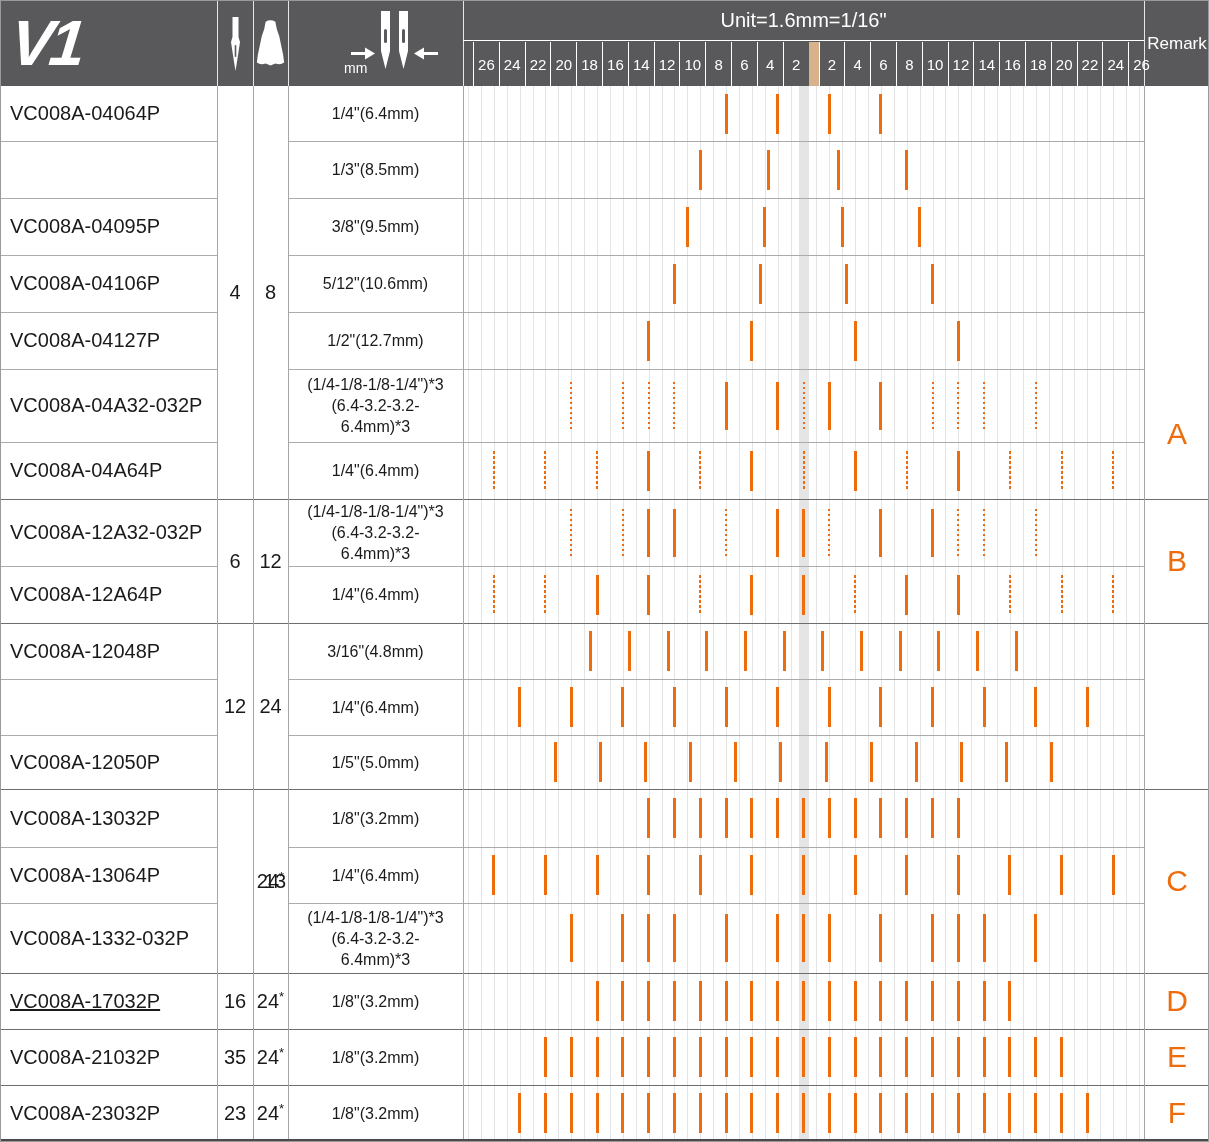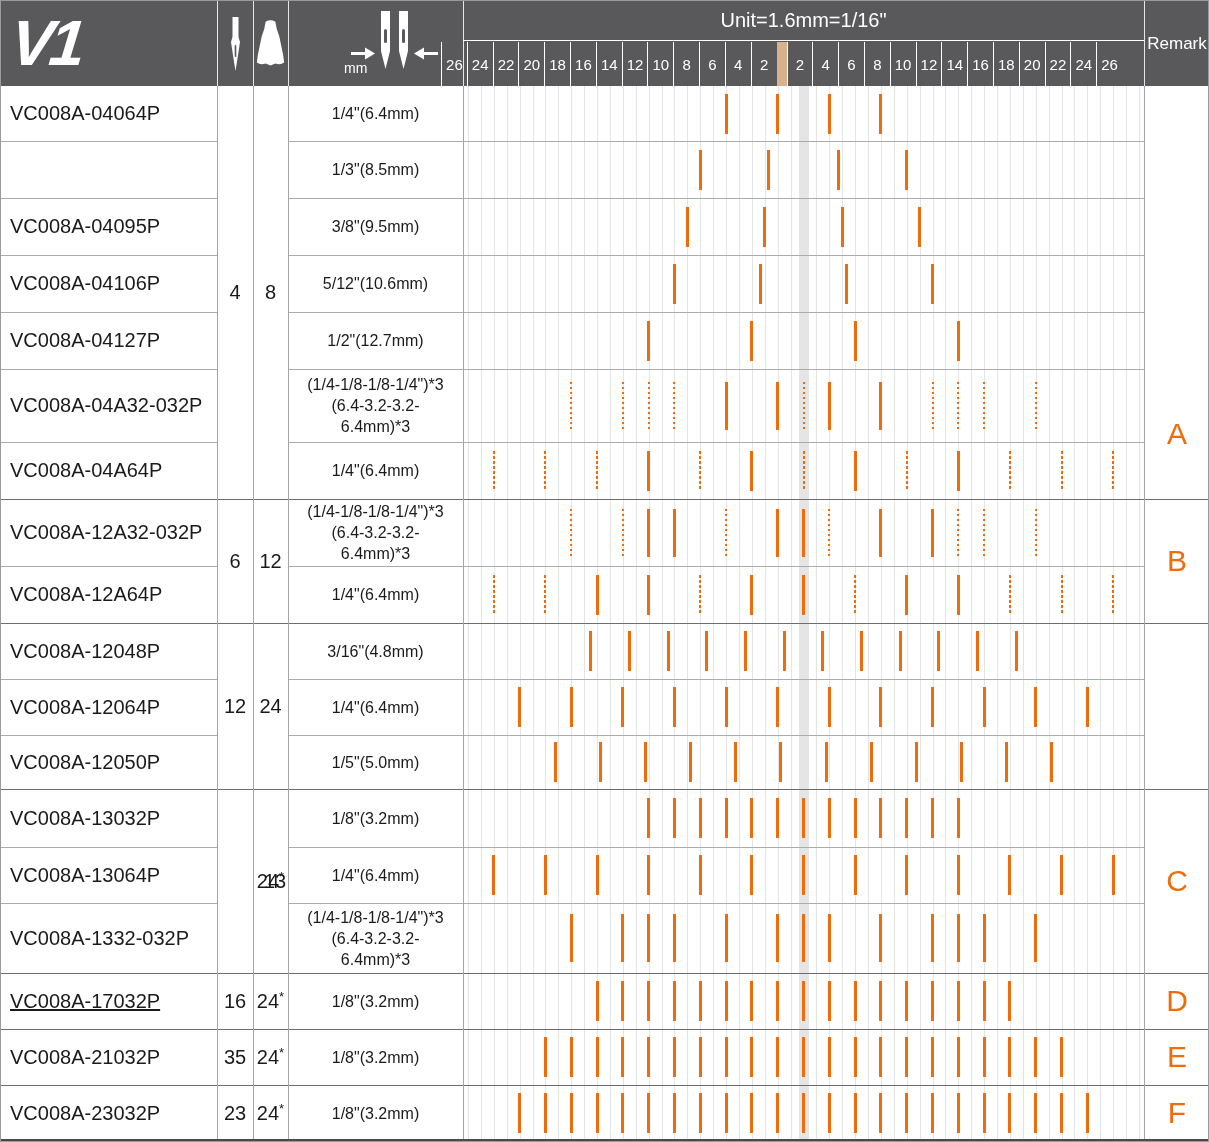--- a/index.html
+++ b/index.html
@@ -8,21 +8,21 @@
        border:1px solid #9a9a9a;box-sizing:border-box;}
   
   #header{position:absolute;left:0;top:0;width:1209px;height:85px;background:#59595B;}
   #logo{position:absolute;left:10px;top:2px;width:200px;height:80px;color:#fff;
         font-size:64px;font-weight:900;font-style:italic;letter-spacing:-4px;
         display:flex;align-items:center;transform:skewX(-6deg);}
   .hv{position:absolute;top:0;width:1px;height:85px;background:#fff;opacity:.85;}
   .icon-cell{position:absolute;top:0;height:85px;display:flex;align-items:center;justify-content:center;}
   #unit-band{position:absolute;left:462px;top:0;width:681px;height:40px;border-bottom:1px solid #fff;
              color:#fff;font-size:20px;display:flex;align-items:center;justify-content:center;box-sizing:border-box;}
-  #scale-band{position:absolute;left:440px;top:41px;width:681px;height:34px;}
+  #scale-band{position:absolute;left:472px;top:41px;width:681px;height:34px;}
   .scale-cell{position:absolute;top:0;height:44px;color:#fff;font-size:15px;
               display:flex;align-items:center;justify-content:center;box-sizing:border-box;border-left:1px solid #fff;}
   #remark-head{position:absolute;left:1143px;top:0;width:66px;height:85px;color:#fff;font-size:17px;
                display:flex;align-items:center;justify-content:center;}
   
   #tbody{position:absolute;left:0;top:85px;width:1209px;height:1057px;background:#fff;}
   .cell-model{position:absolute;left:0;display:flex;align-items:center;padding-left:9px;
               font-size:20px;color:#1a1a1a;box-sizing:border-box;}
   .cell-gauge{position:absolute;display:flex;flex-direction:column;align-items:center;justify-content:center;
               font-size:16px;line-height:21px;color:#1a1a1a;text-align:center;}
@@ -309,21 +309,20 @@
       <div class="mark" style="left: 742.933px; top: 545px; width: 3px; height: 40px; background: rgb(237, 108, 12);"></div>
       <div class="mark" style="left: 781.644px; top: 545px; width: 3px; height: 40px; background: rgb(237, 108, 12);"></div>
       <div class="mark" style="left: 820.356px; top: 545px; width: 3px; height: 40px; background: rgb(237, 108, 12);"></div>
       <div class="mark" style="left: 859.067px; top: 545px; width: 3px; height: 40px; background: rgb(237, 108, 12);"></div>
       <div class="mark" style="left: 897.779px; top: 545px; width: 3px; height: 40px; background: rgb(237, 108, 12);"></div>
       <div class="mark" style="left: 936.49px; top: 545px; width: 3px; height: 40px; background: rgb(237, 108, 12);"></div>
       <div class="mark" style="left: 975.202px; top: 545px; width: 3px; height: 40px; background: rgb(237, 108, 12);"></div>
       <div class="mark" style="left: 1013.91px; top: 545px; width: 3px; height: 40px; background: rgb(237, 108, 12);"></div>
       <div class="sep sep-light" style="left: 0px; top: 593px; width: 216px;"></div>
       <div class="sep sep-light" style="left: 287px; top: 593px; width: 856px;"></div>
-      <div class="cell-model" style="top: 593px; height: 56px; width: 216px;">VC008A-12064P</div>
       <div class="cell-gauge" style="left: 287px; top: 593px; width: 175px; height: 56px;">
         <div>1/4"(6.4mm)</div>
       </div>
       <div class="mark" style="left: 517.115px; top: 601px; width: 3px; height: 40px; background: rgb(237, 108, 12);"></div>
       <div class="mark" style="left: 568.731px; top: 601px; width: 3px; height: 40px; background: rgb(237, 108, 12);"></div>
       <div class="mark" style="left: 620.346px; top: 601px; width: 3px; height: 40px; background: rgb(237, 108, 12);"></div>
       <div class="mark" style="left: 671.962px; top: 601px; width: 3px; height: 40px; background: rgb(237, 108, 12);"></div>
       <div class="mark" style="left: 723.577px; top: 601px; width: 3px; height: 40px; background: rgb(237, 108, 12);"></div>
       <div class="mark" style="left: 775.192px; top: 601px; width: 3px; height: 40px; background: rgb(237, 108, 12);"></div>
       <div class="mark" style="left: 826.808px; top: 601px; width: 3px; height: 40px; background: rgb(237, 108, 12);"></div>

